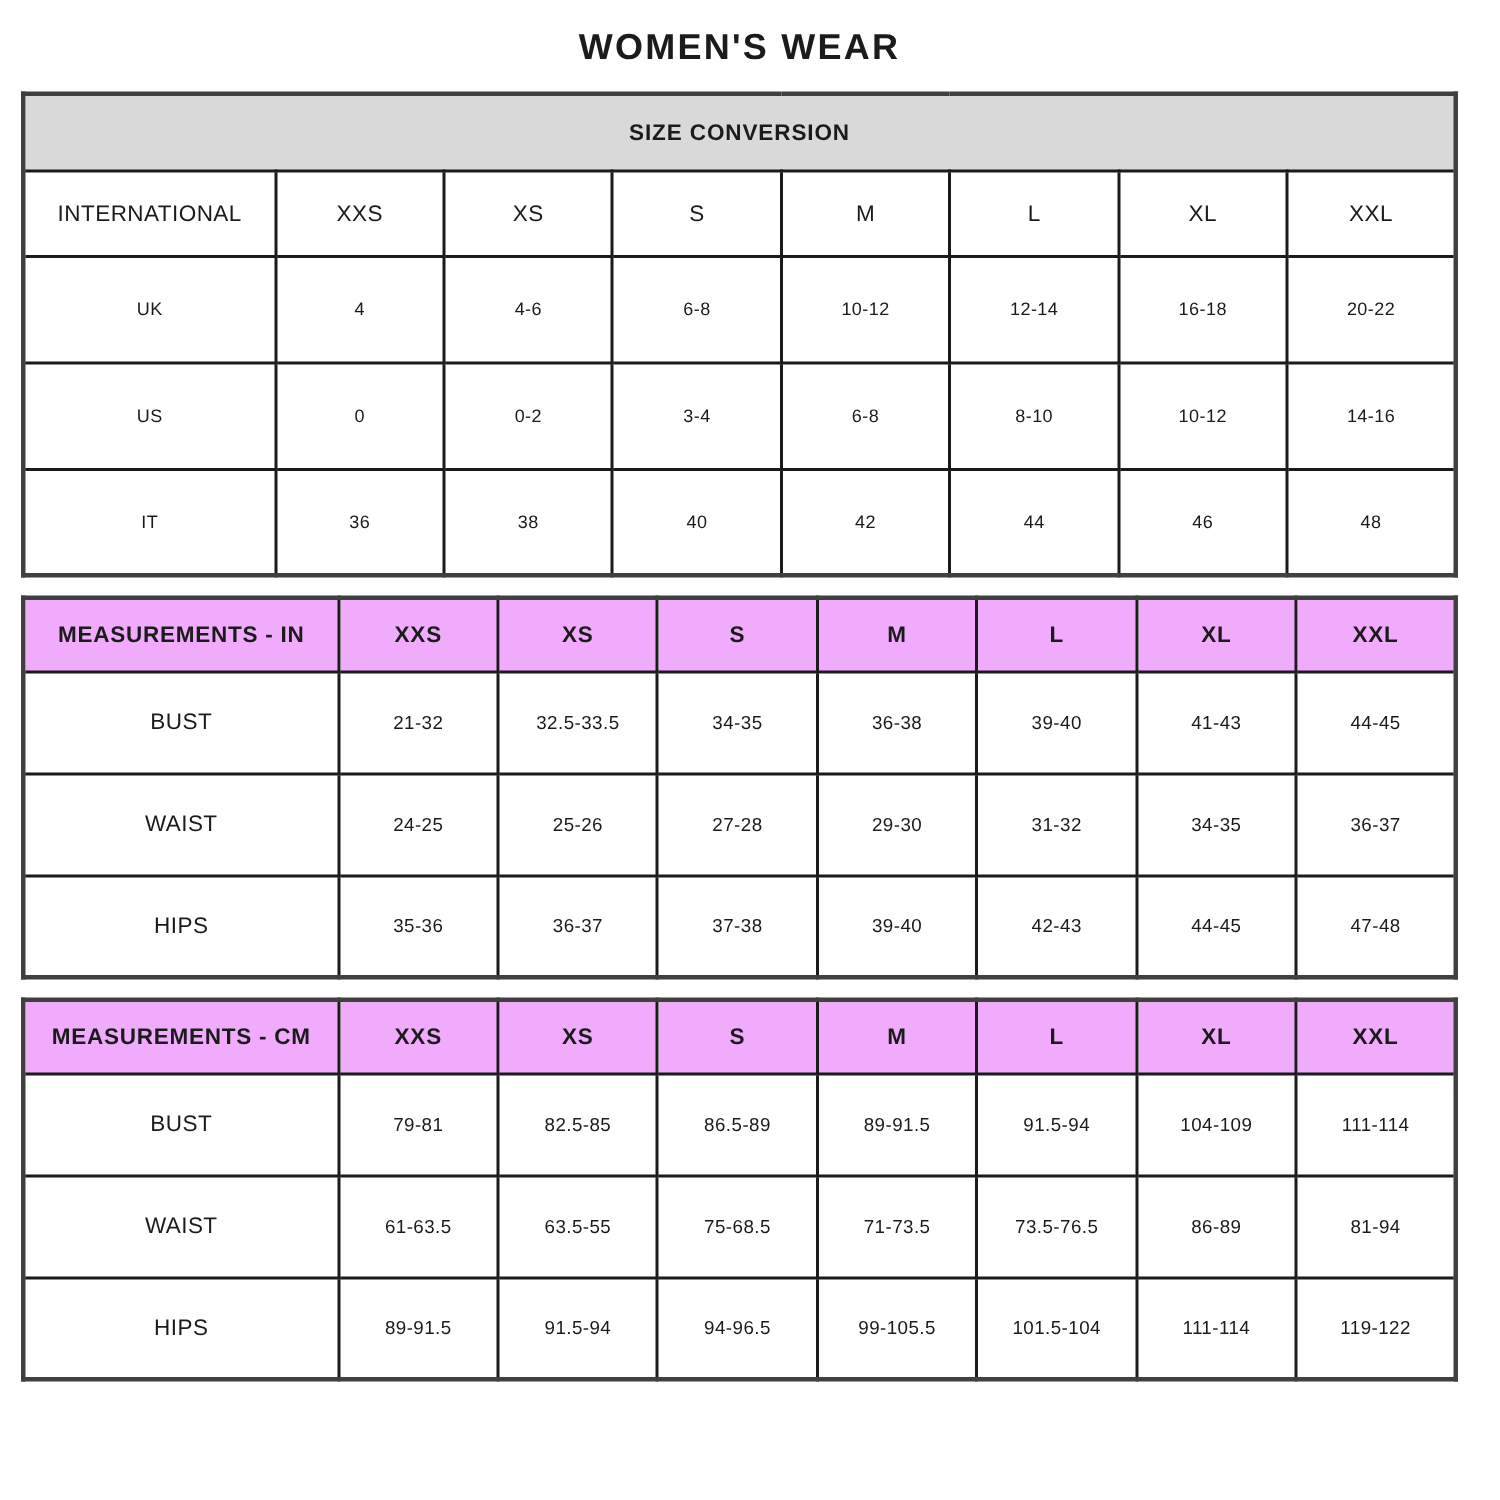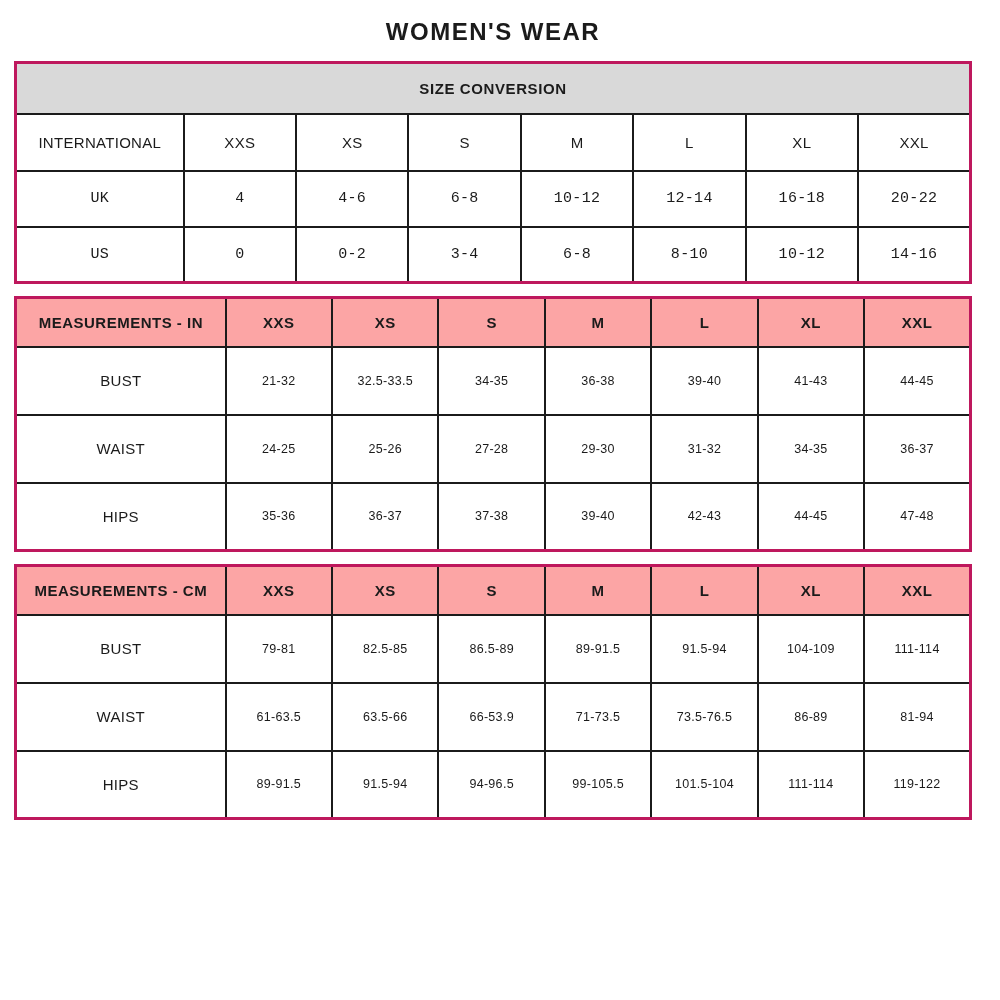--- a/index.html
+++ b/index.html
@@ -21,21 +21,21 @@
     text-align: center;
     font-size: 24px;
     font-weight: 700;
     letter-spacing: 1.5px;
     margin: 6px 0 15px 0;
   }
   table {
     width: 100%;
     border-collapse: collapse;
     table-layout: fixed;
-    border: 3px solid #be185d;
+    border: 3px solid #404040;
   }
   td, th {
     border: 2px solid #1b1b1b;
     text-align: center;
     vertical-align: middle;
     padding: 0 2px;
     overflow: hidden;
   }
   .gap { height: 12px; }
 
@@ -47,29 +47,28 @@
     font-weight: 700;
     letter-spacing: 0.6px;
   }
   .t-size .head-cell {
     height: 57px;
     font-size: 15px;
     font-weight: 400;
     letter-spacing: 0.3px;
   }
   .t-size .cell {
-    height: 56px;
-    font-size: 15px;
+    height: 71px;
+    font-size: 12px;
     letter-spacing: 0.3px;
-    font-family: Liberation Mono, monospace;
   }
 
   
   .t-meas .head-cell {
-    background: #fca5a5;
+    background: #f0abfc;
     height: 49px;
     font-size: 15px;
     font-weight: 700;
     letter-spacing: 0.5px;
   }
   .t-meas .cell {
     height: 68px;
     font-size: 12.5px;
     letter-spacing: 0.3px;
   }
@@ -124,20 +123,30 @@
         <tr>
           <td class="cell first">US</td>
           <td class="cell">0</td>
           <td class="cell">0-2</td>
           <td class="cell">3-4</td>
           <td class="cell">6-8</td>
           <td class="cell">8-10</td>
           <td class="cell">10-12</td>
           <td class="cell">14-16</td>
         </tr>
+        <tr>
+          <td class="cell first">IT</td>
+          <td class="cell">36</td>
+          <td class="cell">38</td>
+          <td class="cell">40</td>
+          <td class="cell">42</td>
+          <td class="cell">44</td>
+          <td class="cell">46</td>
+          <td class="cell">48</td>
+        </tr>
       </tbody>
   </table>
 
   <div class="gap"></div>
 
   <table class="t-meas">
     <colgroup>
       <col style="width:22%">
       <col style="width:11.14%">
         <col style="width:11.14%">
@@ -225,22 +234,22 @@
           <td class="cell">82.5-85</td>
           <td class="cell">86.5-89</td>
           <td class="cell">89-91.5</td>
           <td class="cell">91.5-94</td>
           <td class="cell">104-109</td>
           <td class="cell">111-114</td>
         </tr>
         <tr>
           <td class="cell first">WAIST</td>
           <td class="cell">61-63.5</td>
-          <td class="cell">63.5-66</td>
-          <td class="cell">66-53.9</td>
+          <td class="cell">63.5-55</td>
+          <td class="cell">75-68.5</td>
           <td class="cell">71-73.5</td>
           <td class="cell">73.5-76.5</td>
           <td class="cell">86-89</td>
           <td class="cell">81-94</td>
         </tr>
         <tr>
           <td class="cell first">HIPS</td>
           <td class="cell">89-91.5</td>
           <td class="cell">91.5-94</td>
           <td class="cell">94-96.5</td>

